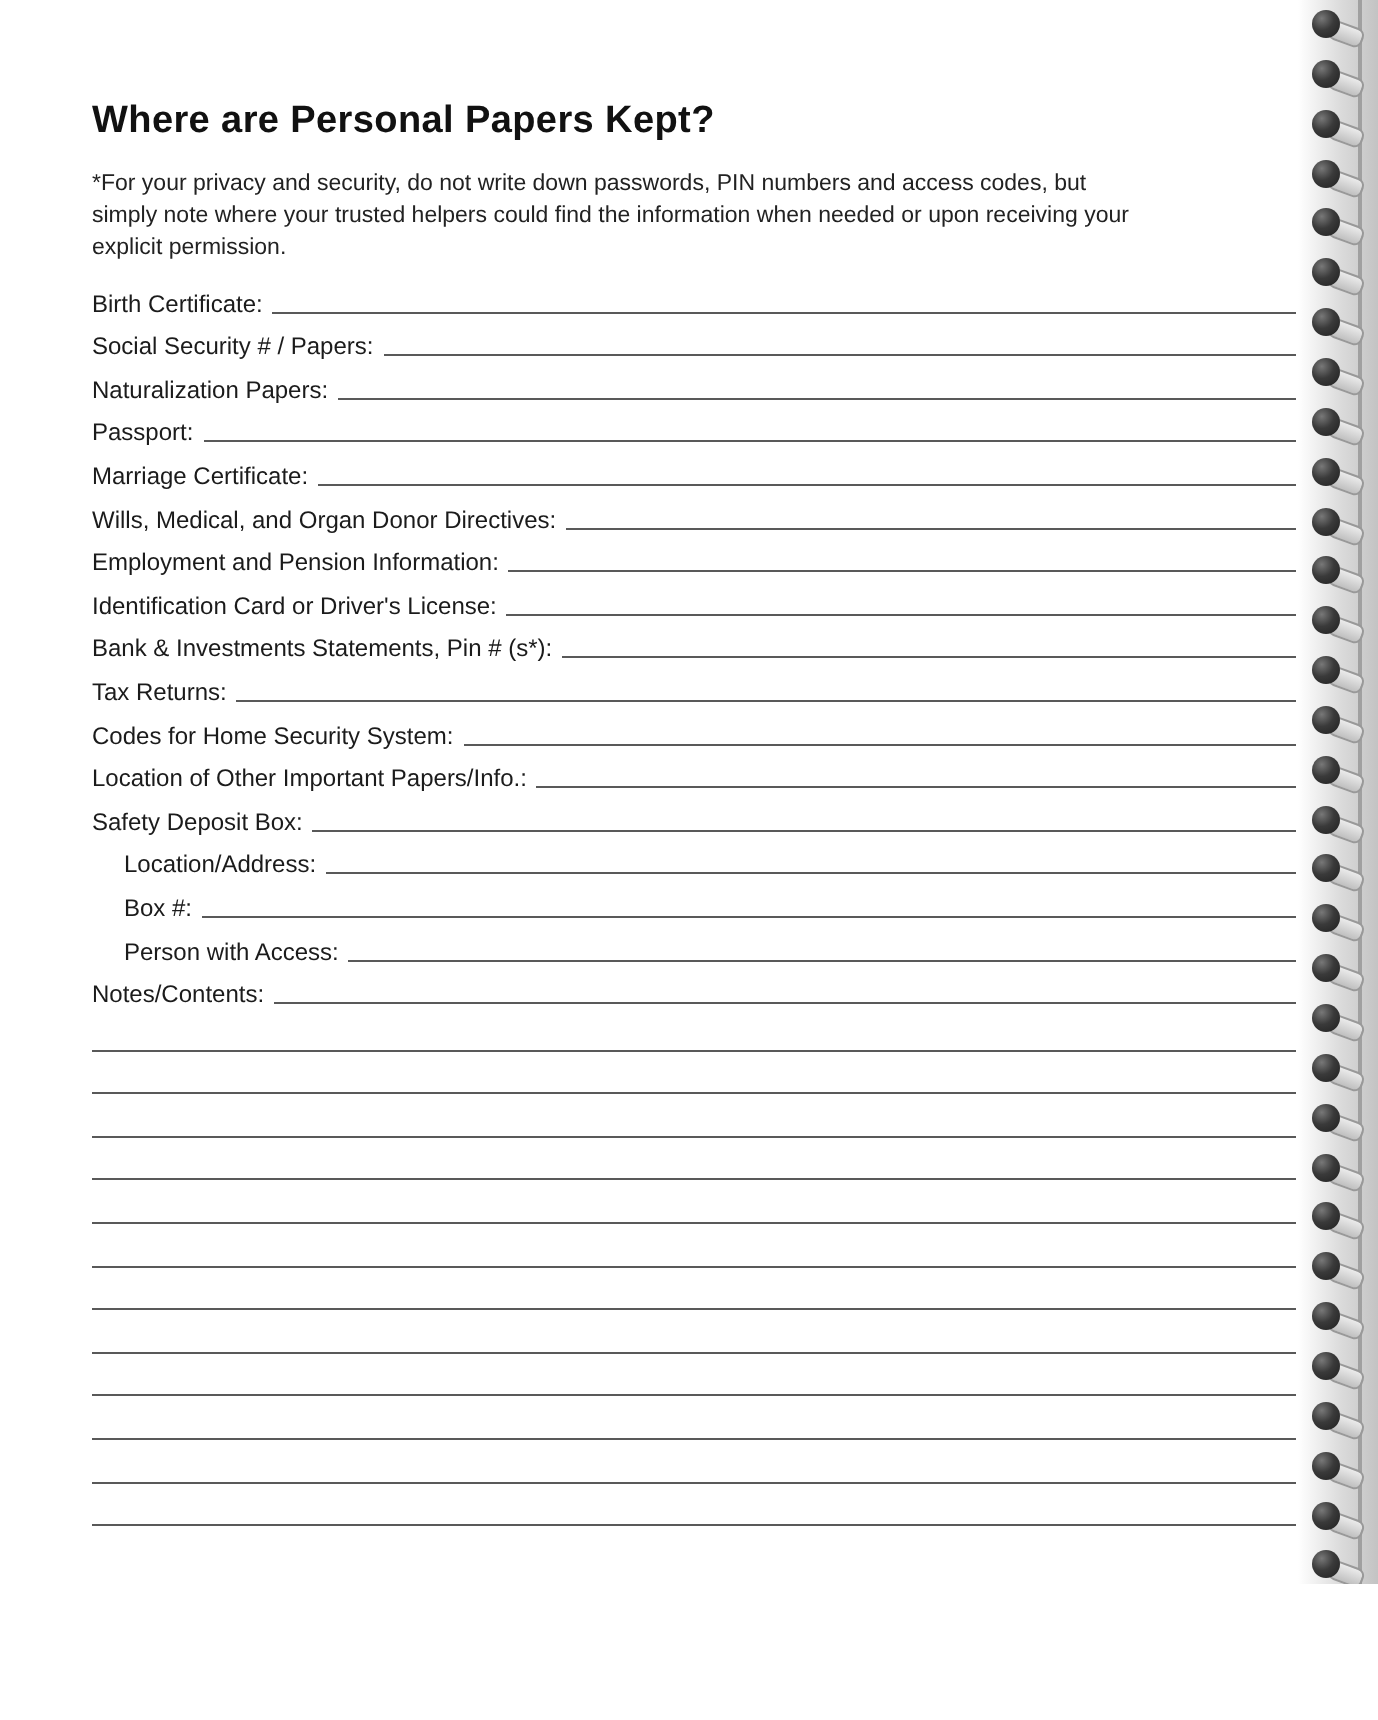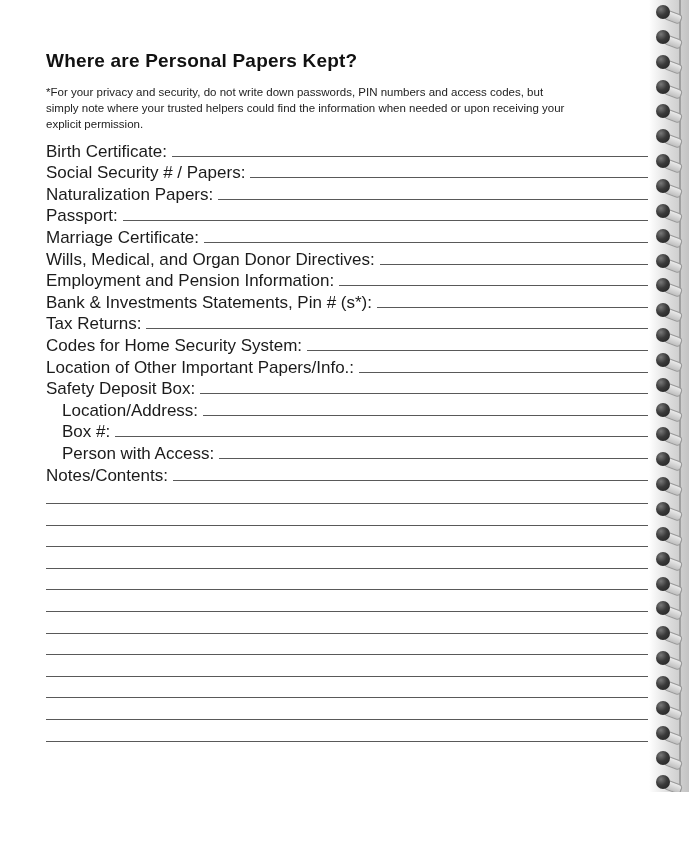--- a/index.html
+++ b/index.html
@@ -37,21 +37,21 @@
   }
   .form { margin-top: 5px; }
   .field-row {
     display: flex;
     align-items: flex-end;
     height: 21.6px;
     box-sizing: border-box;
   }
   .field-row.indent { margin-left: 16px; }
   .field-label {
-    font-size: 17px;
+    font-size: 12px;
     color: #1b1b1b;
     line-height: 14px;
     padding-right: 5px;
     white-space: nowrap;
   }
   .field-line {
     flex: 1;
     border-bottom: 1px solid #595959;
     margin-bottom: 2px;
     min-height: 1px;
@@ -142,20 +142,24 @@
   <div class="field-row">
     <span class="field-label">Wills, Medical, and Organ Donor Directives:</span>
     <span class="field-line"></span>
   </div>
 
   <div class="field-row">
     <span class="field-label">Employment and Pension Information:</span>
     <span class="field-line"></span>
   </div>
 
+  <div class="field-row">
+    <span class="field-label">Identification Card or Driver's License:</span>
+    <span class="field-line"></span>
+  </div>
 
   <div class="field-row">
     <span class="field-label">Bank &amp; Investments Statements, Pin # (s*):</span>
     <span class="field-line"></span>
   </div>
 
   <div class="field-row">
     <span class="field-label">Tax Returns:</span>
     <span class="field-line"></span>
   </div>

